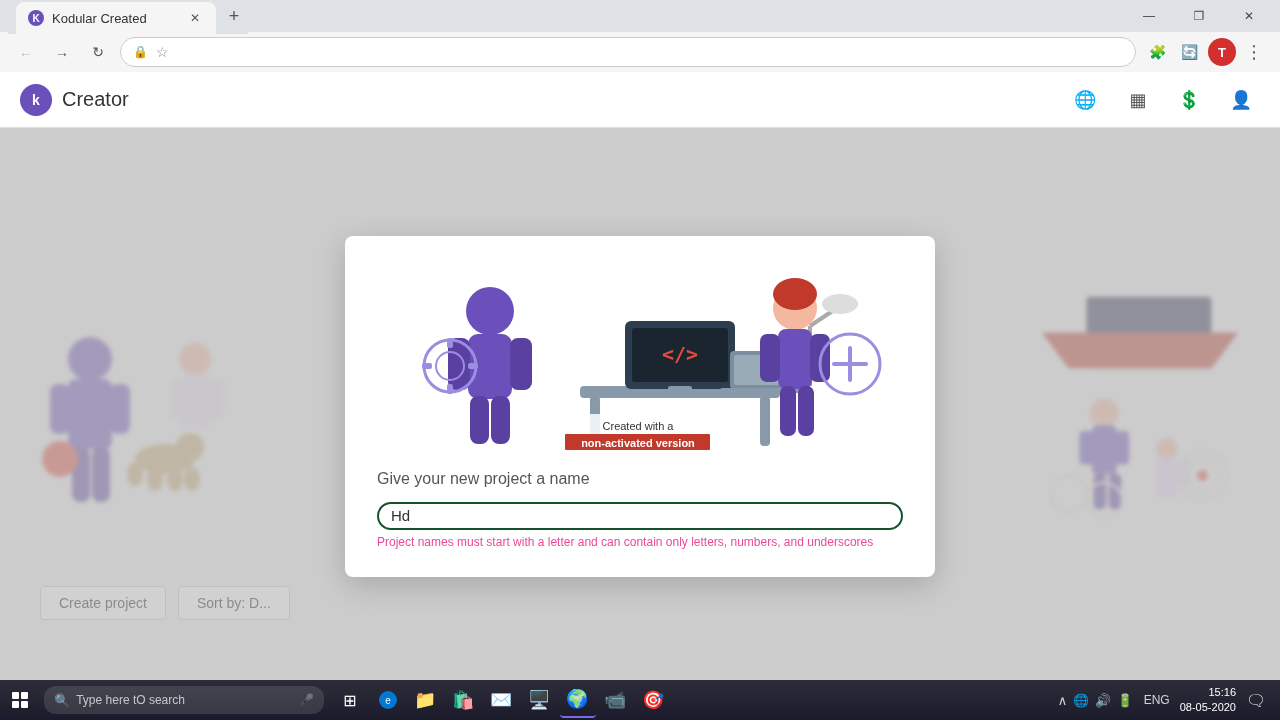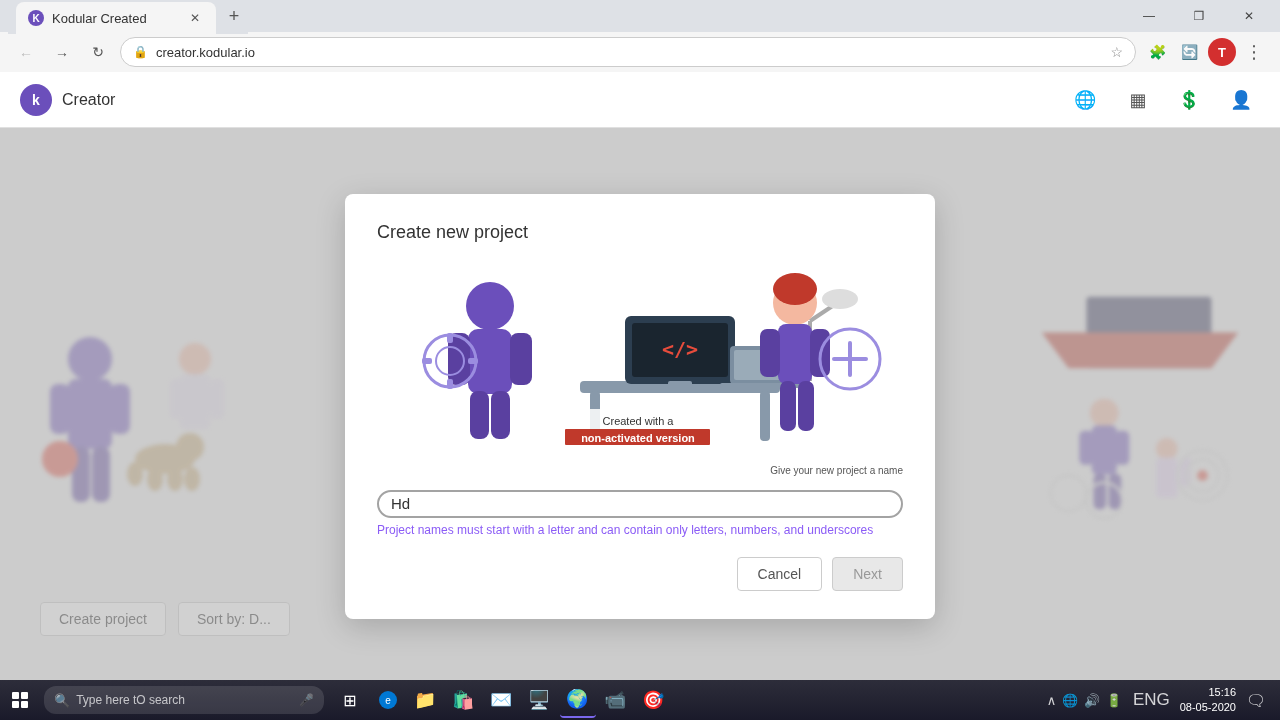--- a/index.html
+++ b/index.html
@@ -146,21 +146,21 @@
       display: flex; align-items: center; gap: 10px;
     }
     .logo-icon {
       width: 32px; height: 32px;
       background: #6b4fbb;
       border-radius: 50%;
       display: flex; align-items: center; justify-content: center;
       color: white; font-size: 14px; font-weight: bold;
     }
     .logo-text {
-      font-size: 16px; font-weight: 400; color: #333; text-align: right;
+      font-size: 20px; font-weight: 400; color: #333; text-align: right;
     }
     .header-actions {
       margin-left: auto;
       display: flex; align-items: center; gap: 16px;
     }
     .header-icon-btn {
       width: 36px; height: 36px;
       border-radius: 50%;
       display: flex; align-items: center; justify-content: center;
       cursor: pointer; color: #555; font-size: 18px;
@@ -185,21 +185,21 @@
       position: absolute;
       right: 30px; top: 50%;
       transform: translateY(-50%);
       opacity: 0.35;
       filter: blur(2px);
     }
 
     
     .toolbar-area {
       position: absolute;
-      bottom: 48px;
+      bottom: 64px;
       left: 40px;
       display: flex; gap: 12px;
       opacity: 0.4;
     }
     .toolbar-btn {
       padding: 8px 18px;
       border: 1px solid #ccc;
       border-radius: 4px;
       background: white;
       font-size: 14px; color: #333;
@@ -233,37 +233,37 @@
     .modal-illustration {
       width: 100%;
       height: 190px;
       display: flex;
       align-items: center;
       justify-content: center;
       overflow: hidden;
       margin-bottom: 16px;
     }
     .modal-subtitle {
-      text-align: right;
-      font-size: 10px;
+      text-align: left;
+      font-size: 16px;
       color: #555;
       margin-bottom: 14px;
     }
     .modal-input {
       width: 100%;
       height: 28px;
-      border: 2px solid #a3a3a3;
+      border: 2px solid #14532d;
       border-radius: 16px;
       padding: 0 12px;
       font-size: 15px;
       color: #333;
       outline: none;
     }
     .modal-error {
-      color: #8b5cf6;
+      color: #ec4899;
       font-size: 12px;
       margin-top: 5px;
     }
     .modal-actions {
       display: flex;
       justify-content: flex-end;
       gap: 10px;
       margin-top: 20px;
     }
     .btn-cancel {
@@ -386,21 +386,20 @@
     </div>
   </div>
 </div>
 
 <div class="address-bar">
   <div class="nav-btn disabled">←</div>
   <div class="nav-btn">→</div>
   <div class="nav-btn">↻</div>
   <div class="url-bar">
     <span class="lock-icon">🔒</span>
-    <span class="url-text">creator.kodular.io</span>
     <span class="star-icon">☆</span>
   </div>
   <div class="browser-actions">
     <div class="browser-action-btn">🧩</div>
     <div class="browser-action-btn">🔄</div>
     <div class="profile-btn">T</div>
     <div class="more-btn">⋮</div>
   </div>
 </div>
 
@@ -475,21 +474,20 @@
       </svg>
     </div>
 
     <div class="toolbar-area">
       <button class="toolbar-btn">Create project</button>
       <button class="toolbar-btn">Sort by: D...</button>
     </div>
 
     <div class="modal-overlay">
       <div class="modal">
-        <div class="modal-title">Create new project</div>
 
         
         <div class="modal-illustration">
           <svg viewBox="0 0 520 185" width="520" height="185">
 
             <circle cx="110" cy="45" r="24" fill="#6b4fbb"></circle>
             <rect x="88" y="68" width="44" height="65" rx="10" fill="#6b4fbb"></rect>
             <rect x="68" y="72" width="22" height="52" rx="8" fill="#5a40a0"></rect>
             <rect x="130" y="72" width="22" height="52" rx="8" fill="#5a40a0"></rect>
             <rect x="90" y="130" width="19" height="48" rx="8" fill="#5a40a0"></rect>
@@ -538,24 +536,20 @@
             <text x="258" y="181" text-anchor="middle" font-size="11" fill="white" font-family="Arial" font-weight="bold">non-activated version</text>
             <text x="258" y="198" text-anchor="middle" font-size="11" fill="#333" font-family="Arial">www.aw4you.com</text>
           </svg>
         </div>
 
         <div class="modal-subtitle">Give your new project a name</div>
 
         <input type="text" class="modal-input" value="Hd" style="">
         <div class="modal-error">Project names must start with a letter and can contain only letters, numbers, and underscores</div>
 
-        <div class="modal-actions">
-          <button class="btn-cancel">Cancel</button>
-          <button class="btn-next">Next</button>
-        </div>
       </div>
     </div>
   </div>
 </div>
 
 <div class="taskbar">
   <div class="taskbar-start">
     <div class="start-icon">
       <div class="start-square"></div>
       <div class="start-square"></div>
@@ -583,21 +577,21 @@
     <div class="taskbar-item active" style="font-size:18px;">🌍</div>
     <div class="taskbar-item" style="font-size:18px;">📹</div>
     <div class="taskbar-item" style="font-size:18px;">🎯</div>
   </div>
   <div class="taskbar-right">
     <div class="taskbar-right-icons">
       <span class="tr-icon">∧</span>
       <span class="tr-icon">🌐</span>
       <span class="tr-icon">🔊</span>
       <span class="tr-icon">🔋</span>
-      <span style="color:rgba(255,255,255,0.8);font-size:17px;margin-left:4px;text-align:center;">ENG</span>
+      <span style="color:rgba(255,255,255,0.8);font-size:12px;margin-left:4px;text-align:center;">ENG</span>
     </div>
     <div class="taskbar-clock">
       <div>15:16</div>
       <div>08-05-2020</div>
     </div>
     <div class="taskbar-notif">
       <span class="notif-icon">🗨</span>
     </div>
   </div>
 </div>

